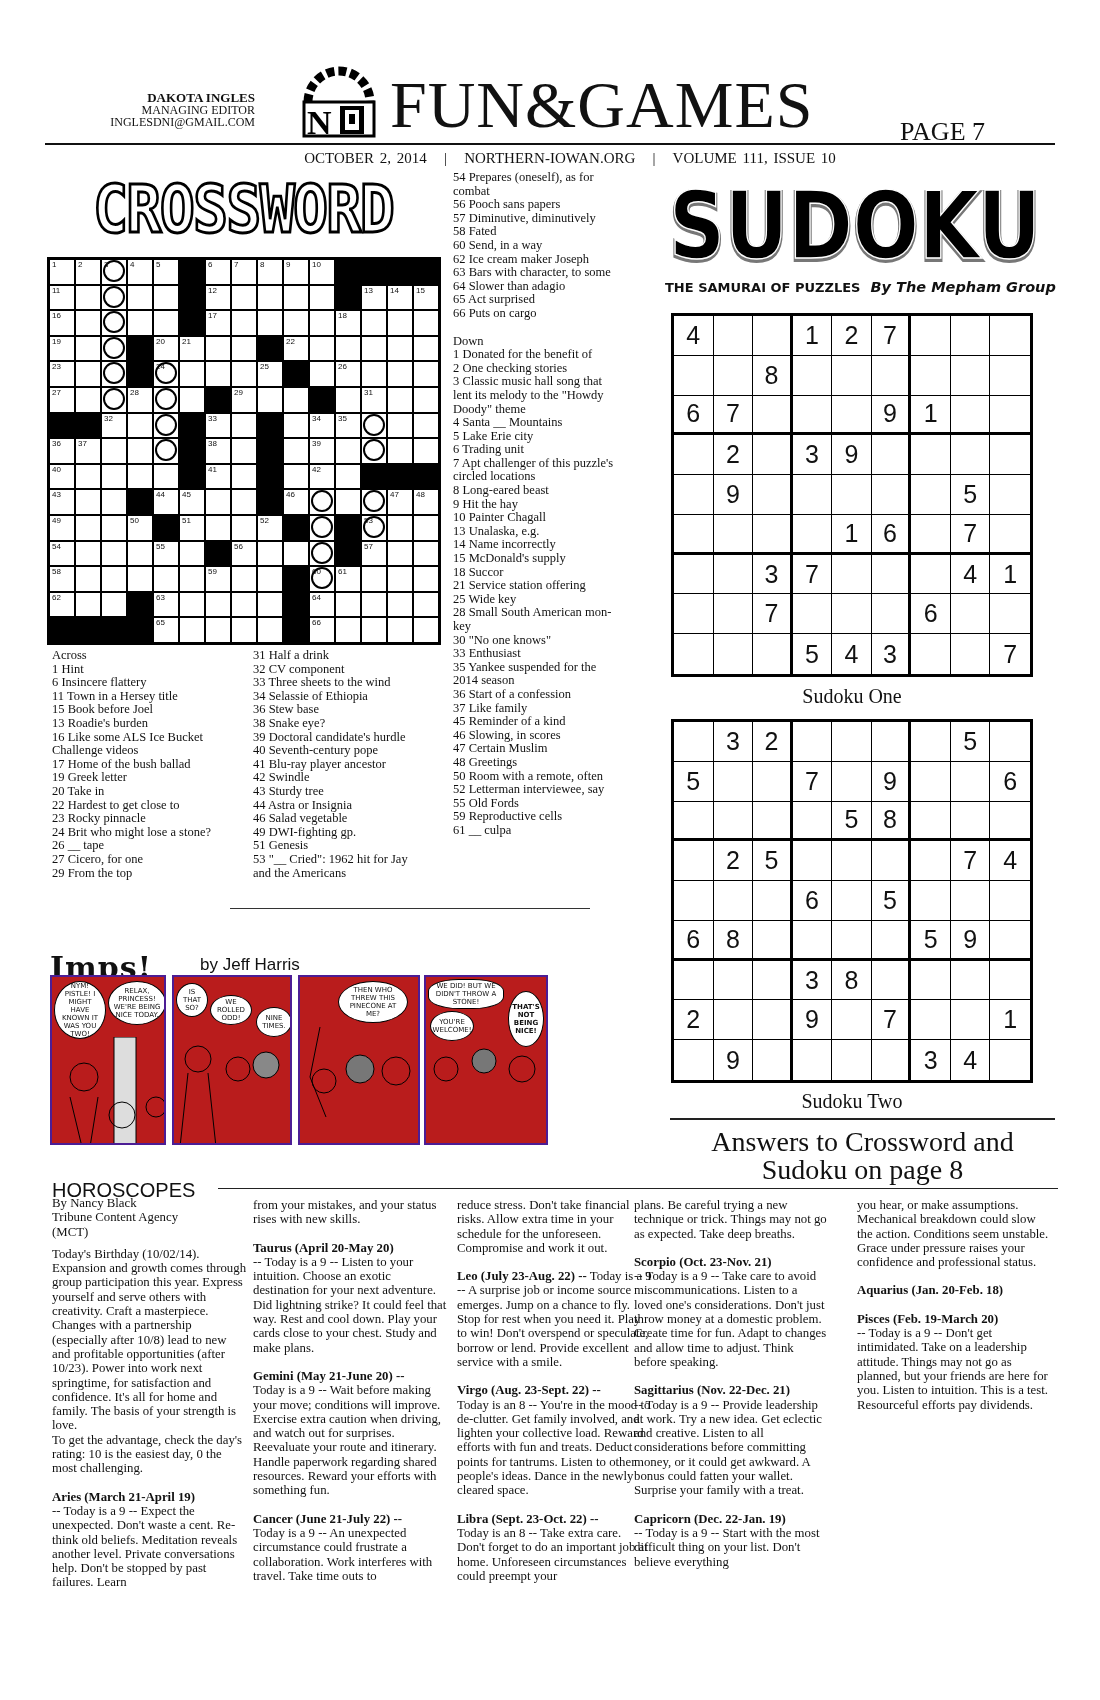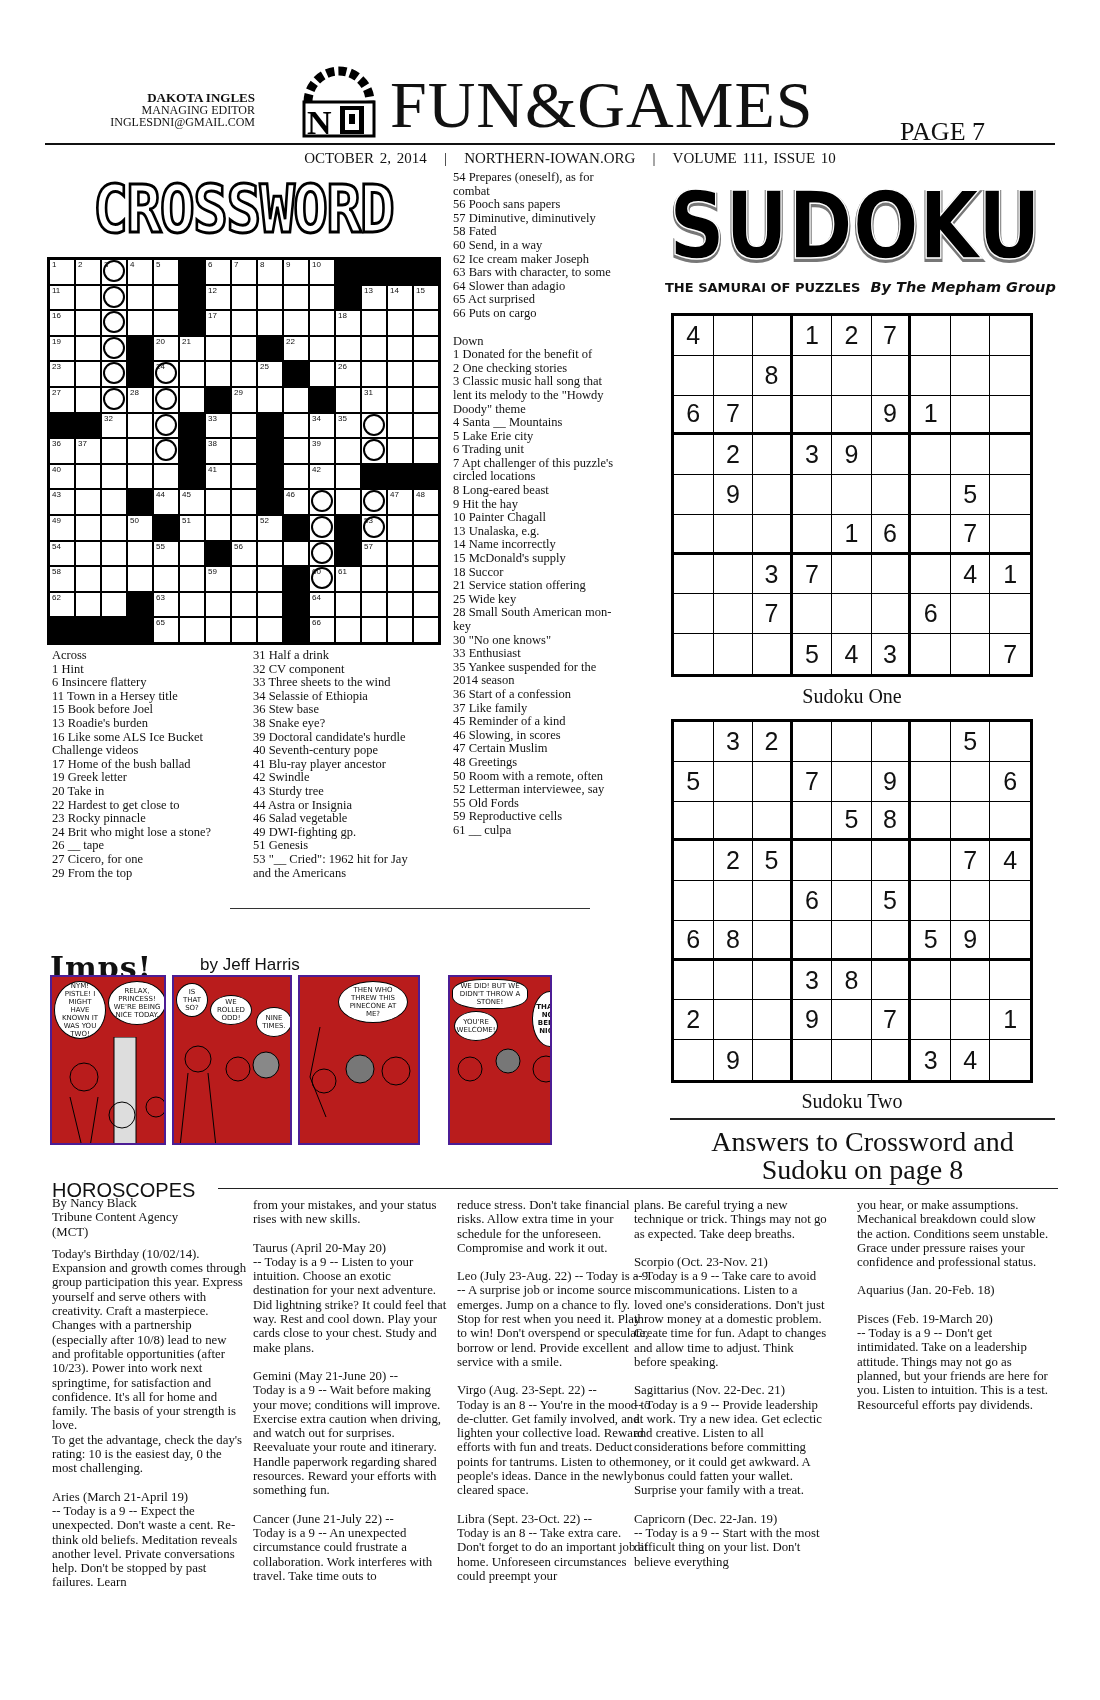--- a/index.html
+++ b/index.html
@@ -49,21 +49,21 @@
   
   .comictitle{left:50px;top:950px;font-family:"DejaVu Serif",serif;font-size:30px;font-weight:bold;letter-spacing:1px;}
   .comicby{left:200px;top:955px;font-family:"Liberation Sans",sans-serif;font-size:17px;}
   .panel{top:975px;height:170px;border:2px solid #4c1d95;box-sizing:border-box;background:#b91c1c;overflow:hidden;text-decoration:underline;}
   .bubble{position:absolute;border:1.5px solid #000;border-radius:50%;background:#fff;font-family:"DejaVu Sans",sans-serif;font-size:7px;line-height:8px;text-align:center;display:flex;align-items:center;justify-content:center;padding:3px;box-sizing:border-box;}
   
   .horohead{left:52px;top:1179px;font-family:"Liberation Sans",sans-serif;font-size:20px;}
   .rule-h{left:218px;top:1188px;width:840px;height:1px;background:#222;}
   .hcol{font-size:12.8px;line-height:14.3px;width:195px;}
   .hcol p{margin:0 0 14px 0;}
-  .hcol b{font-weight:normal;}
+  .hcol b{font-weight:bold;}
   .h1{left:52px;top:1208px;}
   .h2{left:253px;top:1198px;}
   .h3{left:457px;top:1198px;}
   .h4{left:634px;top:1198px;}
   .h5{left:857px;top:1198px;}
 </style>
 </head>
 <body>
 
 <div class="abs editor">
@@ -784,21 +784,21 @@
 </div>
 <div class="abs panel" style="left:298px;width:122px;">
   <div class="bubble" style="left:38px;top:4px;width:70px;height:42px;">THEN WHO THREW THIS PINECONE AT ME?</div>
   <svg style="position:absolute;left:0;top:40px" width="122" height="130">
       <path d="M20 10 L10 60 L26 100" stroke="#000" fill="none"></path>
       <circle cx="24" cy="64" r="12" fill="none" stroke="#000"></circle>
       <circle cx="60" cy="52" r="14" fill="#777" stroke="#000"></circle>
       <circle cx="96" cy="54" r="14" fill="none" stroke="#000"></circle>
     </svg>
 </div>
-<div class="abs panel" style="left:448px;width:104px;">
+<div class="abs panel" style="left:424px;width:124px;">
   <div class="bubble" style="left:2px;top:2px;width:76px;height:30px;border-radius:40%;">WE DID! BUT WE DIDN'T THROW A STONE!</div>
   <div class="bubble" style="left:4px;top:34px;width:44px;height:30px;">YOU'RE WELCOME!</div>
   <div class="bubble" style="left:82px;top:14px;width:36px;height:56px;font-weight:bold;">THAT'S NOT BEING NICE!</div>
   <svg style="position:absolute;left:0;top:70px" width="120" height="100">
       <circle cx="20" cy="22" r="12" fill="none" stroke="#000"></circle>
       <circle cx="58" cy="14" r="12" fill="#777" stroke="#000"></circle>
       <circle cx="96" cy="22" r="13" fill="none" stroke="#000"></circle>
     </svg>
 </div>
 

